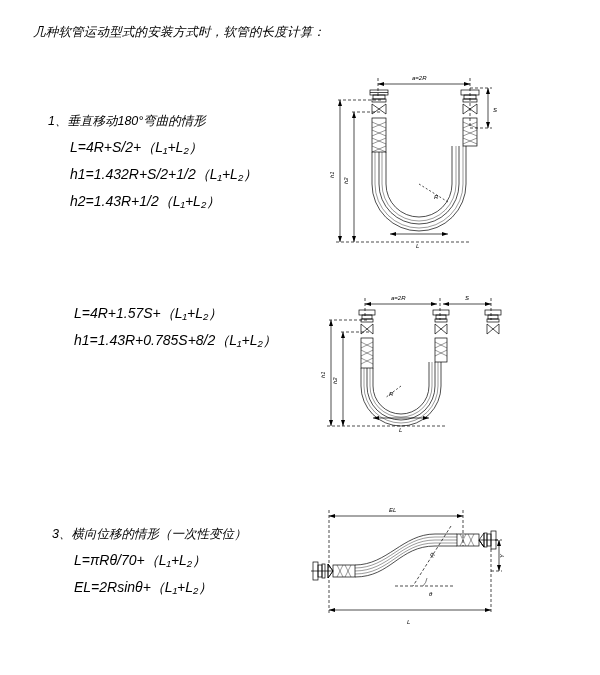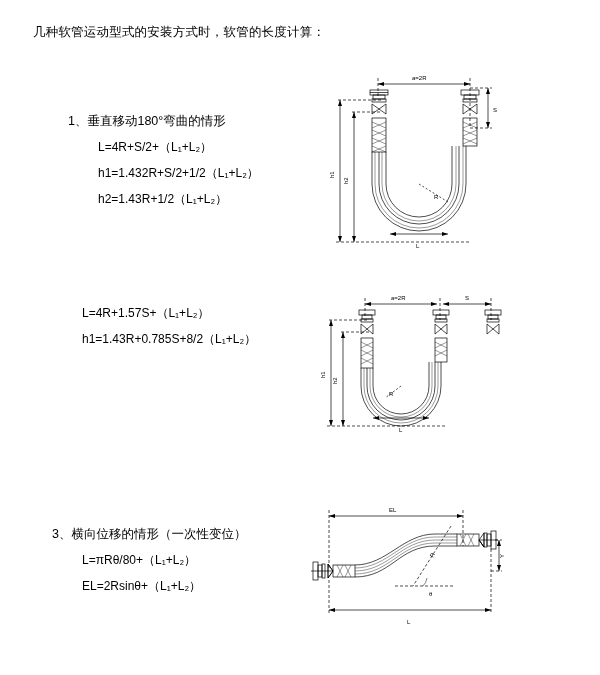--- a/index.html
+++ b/index.html
@@ -12,58 +12,59 @@
     height: 675px;
     position: relative;
     font-family: "Liberation Sans", sans-serif;
     color: #000000;
     overflow: hidden;
   }
   .page {
     position: relative;
     width: 508px;
     height: 675px;
+    font-style: italic;
   }
   .heading {
     position: absolute;
     left: 33px;
     top: 24px;
     font-size: 12.5px;
     letter-spacing: 0.2px;
     white-space: nowrap;
   }
   .case {
     position: absolute;
   }
   .case-title {
     font-size: 12.5px;
     white-space: nowrap;
     margin-bottom: 9px;
   }
   .formula {
-    font-size: 12px;
+    font-size: 14px;
     white-space: nowrap;
-    margin-left: 30px;
+    margin-left: 22px;
     margin-bottom: 9px;
   }
   .fig {
     position: absolute;
   }
   svg text {
     font-family: "Liberation Sans", sans-serif;
   }
 </style>
 </head>
 <body>
 
 <div class="page">
 
   <div class="heading">几种软管运动型式的安装方式时，软管的长度计算：</div>
 
-  <div class="case" style="left:68px; top:113px;">
+  <div class="case" style="left:48px; top:113px;">
     <div class="case-title">1、垂直移动180°弯曲的情形</div>
     <div class="formula">L=4R+S/2+（L₁+L₂）</div>
     <div class="formula">h1=1.432R+S/2+1/2（L₁+L₂）</div>
     <div class="formula">h2=1.43R+1/2（L₁+L₂）</div>
   </div>
 
   <div class="fig" style="left:320px; top:66px;">
     <svg width="190" height="200" viewBox="0 0 190 200">
       <g stroke="#000" fill="none" stroke-width="0.7">
 
@@ -228,21 +229,21 @@
         <line x1="58" y1="132" x2="114" y2="132"></line>
         <path d="M58 132 l6 -2 v4 z" fill="#000" stroke="none"></path>
         <path d="M114 132 l-6 -2 v4 z" fill="#000" stroke="none"></path>
         <text x="84" y="146" font-size="6" fill="#000" stroke="none">L</text>
       </g>
     </svg>
   </div>
 
   <div class="case" style="left:52px; top:526px;">
     <div class="case-title">3、横向位移的情形（一次性变位）</div>
-    <div class="formula">L=πRθ/80+（L₁+L₂）</div>
+    <div class="formula">L=πRθ/70+（L₁+L₂）</div>
     <div class="formula">EL=2Rsinθ+（L₁+L₂）</div>
   </div>
 
   <div class="fig" style="left:295px; top:500px;">
     <svg width="215" height="135" viewBox="0 0 215 135">
       <g stroke="#000" fill="none" stroke-width="0.7">
 
         <line x1="34" y1="16" x2="168" y2="16"></line>
         <path d="M34 16 l6 -2 v4 z" fill="#000" stroke="none"></path>
         <path d="M168 16 l-6 -2 v4 z" fill="#000" stroke="none"></path>

